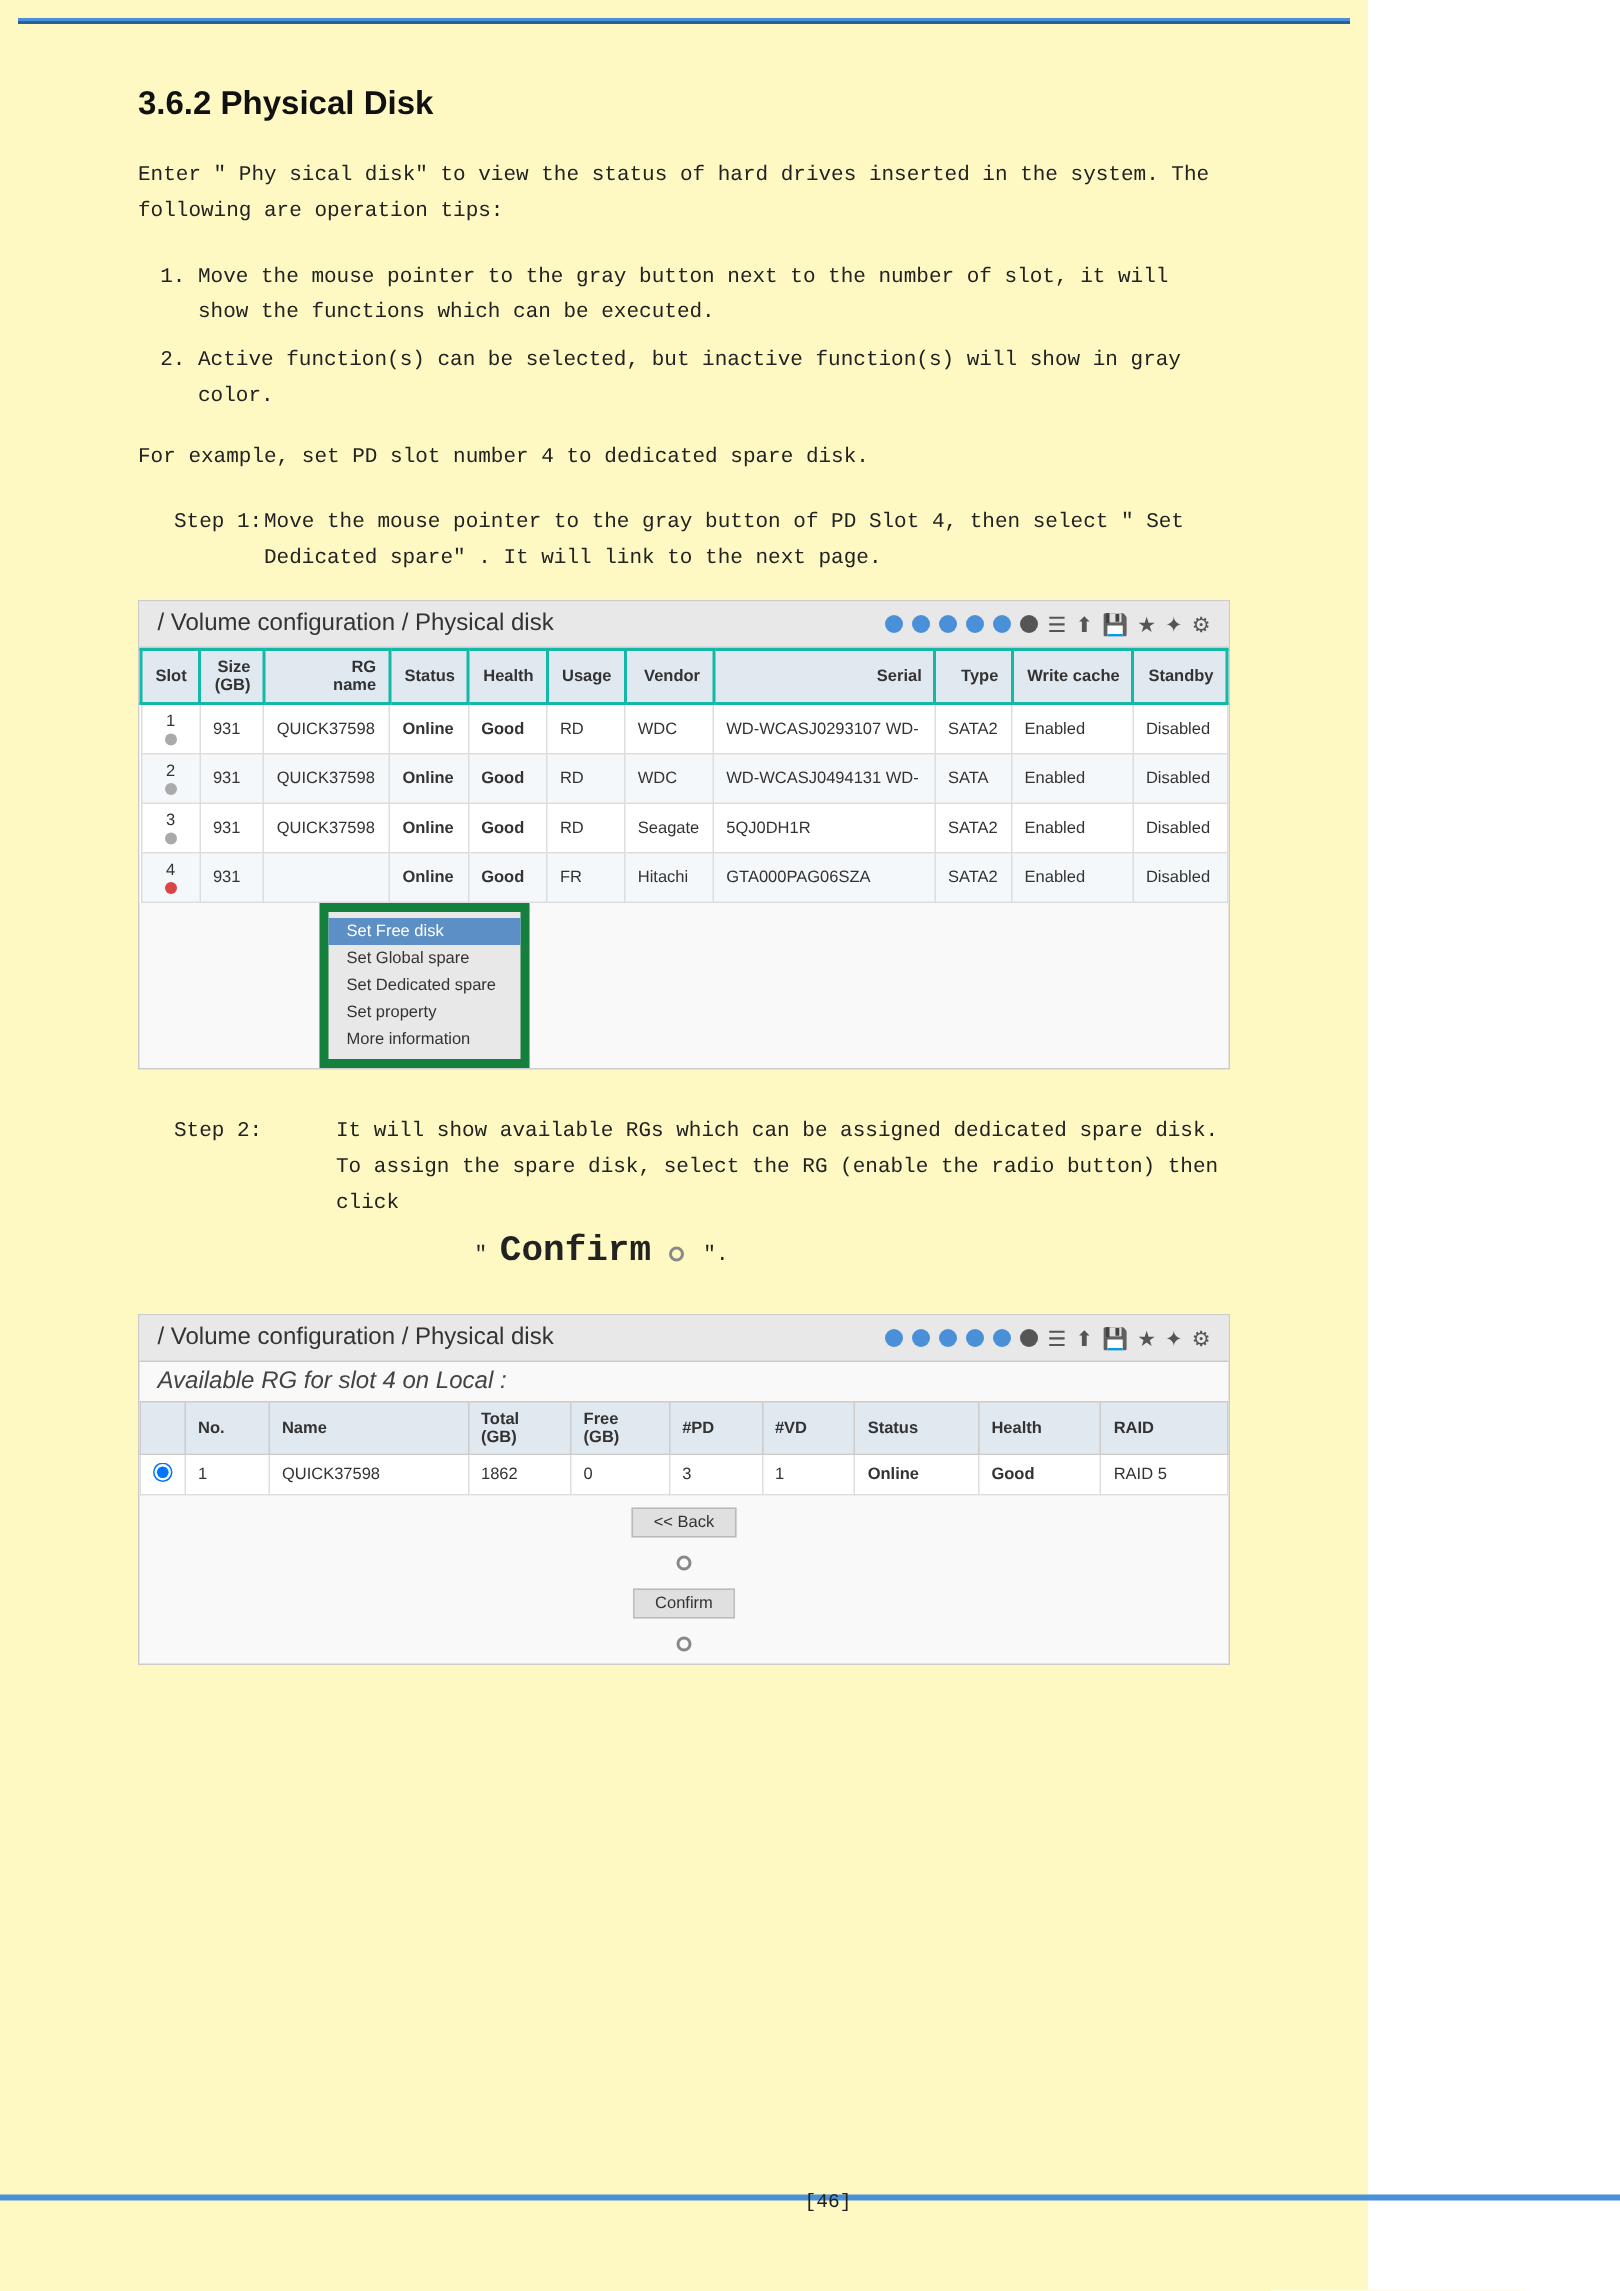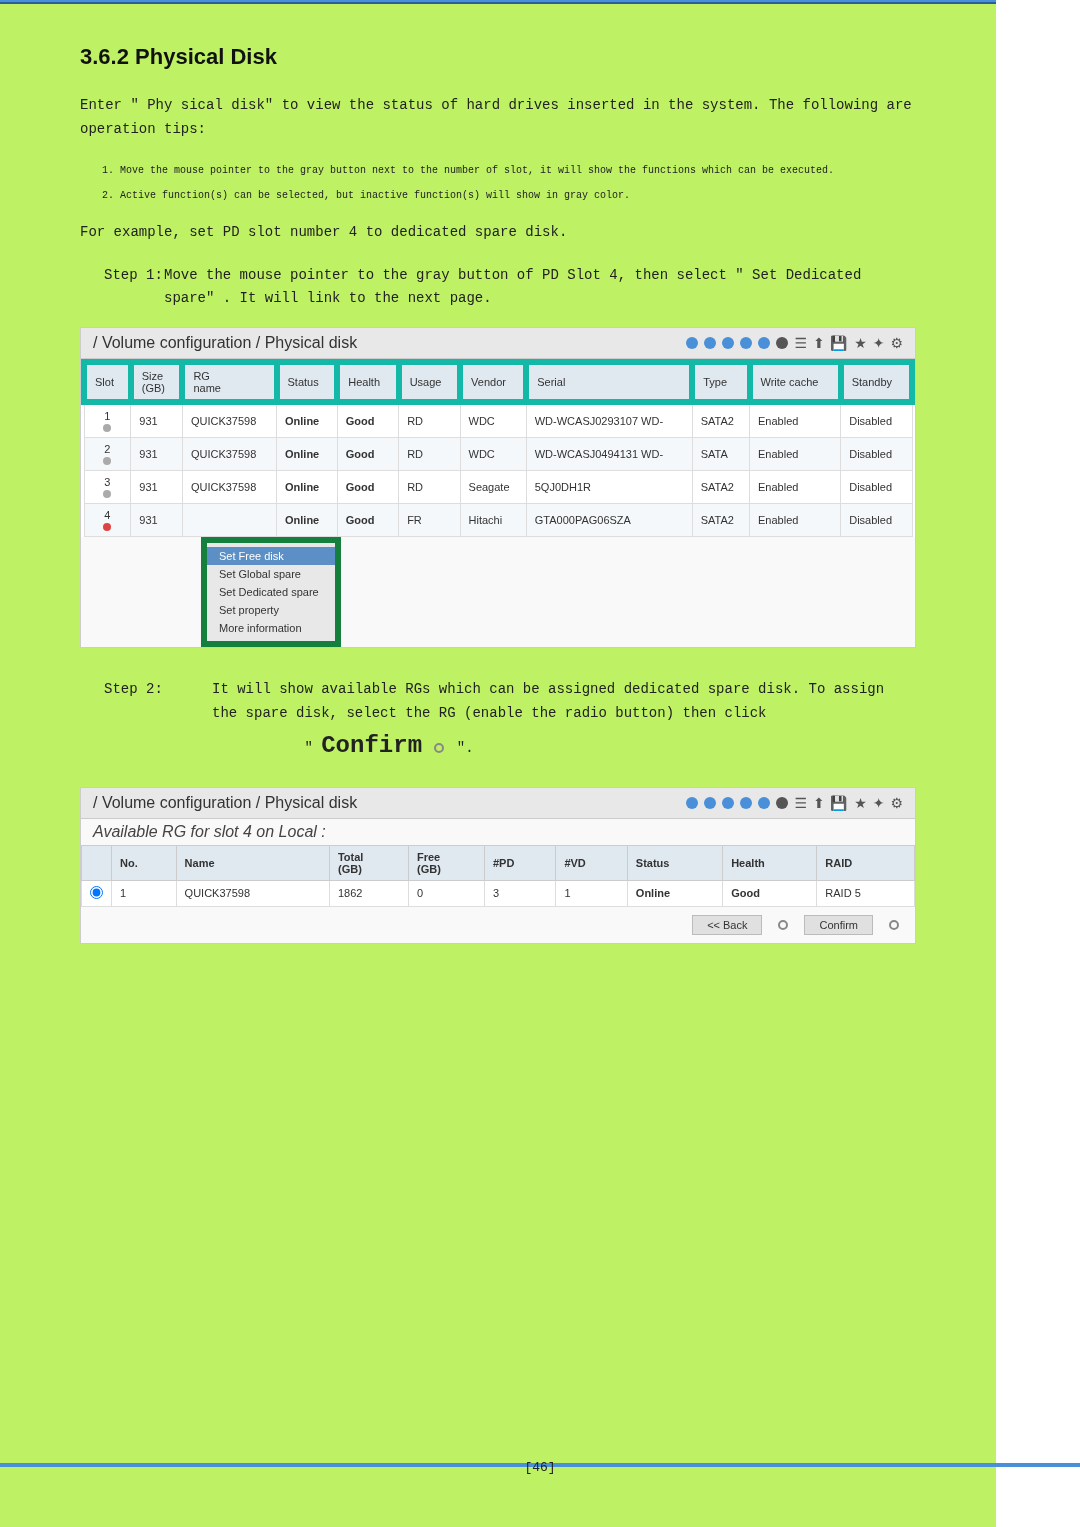--- a/index.html
+++ b/index.html
@@ -5,24 +5,24 @@
     * { box-sizing: border-box; margin: 0; padding: 0; }
     body {
       font-family: 'Courier New', Courier, monospace;
       background: #fff;
       color: #222;
       width: 1080px;
       min-height: 1527px;
       position: relative;
     }
     .page-container {
-      width: 996px;
+      width: 912px;
       min-height: 1527px;
-      background: #bef264;
-      padding: 0;
+      background: #fef9c3;
+      padding: 12px;
     }
     .top-border {
       width: 100%;
       height: 4px;
       background: linear-gradient(to right, #4a90d9, #4a90d9);
       border-bottom: 2px solid #2a6099;
     }
     .content-area {
       padding: 40px 80px 60px 80px;
     }
@@ -38,21 +38,21 @@
       font-family: 'Courier New', Courier, monospace;
       line-height: 1.7;
       margin-bottom: 20px;
       color: #222;
     }
     .list-items {
       margin-left: 40px;
       margin-bottom: 20px;
     }
     .list-item {
-      font-size: 10px;
+      font-size: 14px;
       font-family: 'Courier New', Courier, monospace;
       line-height: 1.7;
       margin-bottom: 8px;
     }
     .example-text {
       font-size: 14px;
       font-family: 'Courier New', Courier, monospace;
       margin-bottom: 24px;
       margin-top: 20px;
     }
@@ -111,25 +111,25 @@
       cursor: pointer;
     }
     
     .disk-table {
       width: 100%;
       border-collapse: collapse;
       background: #fff;
     }
     .disk-table th {
       background: #e0e8f0;
-      border: 6px solid #14b8a6;
+      border: 2px solid #14b8a6;
       padding: 5px 8px;
-      text-align: left;
-      font-size: 11px;
-      font-weight: normal;
+      text-align: right;
+      font-size: 11px;
+      font-weight: bold;
       color: #333;
     }
     .disk-table td {
       border: 1px solid #ddd;
       padding: 5px 8px;
       font-size: 11px;
       color: #333;
       vertical-align: middle;
     }
     .disk-table tr:nth-child(even) td {
@@ -215,20 +215,21 @@
       color: #333;
       vertical-align: middle;
     }
     
     .buttons-row {
       display: flex;
       justify-content: flex-end;
       gap: 12px;
       padding: 8px 12px;
       align-items: center;
+      flex-direction: column;
     }
     .btn-back {
       background: #e0e0e0;
       border: 1px solid #bbb;
       padding: 3px 14px;
       font-size: 11px;
       cursor: pointer;
       color: #333;
     }
     .btn-confirm {

